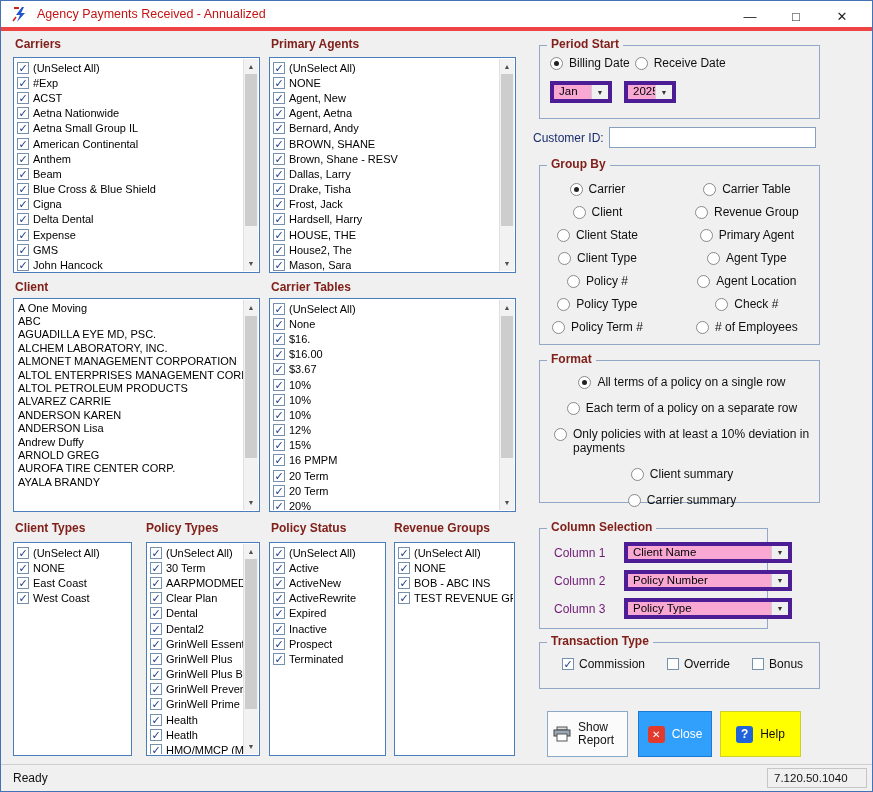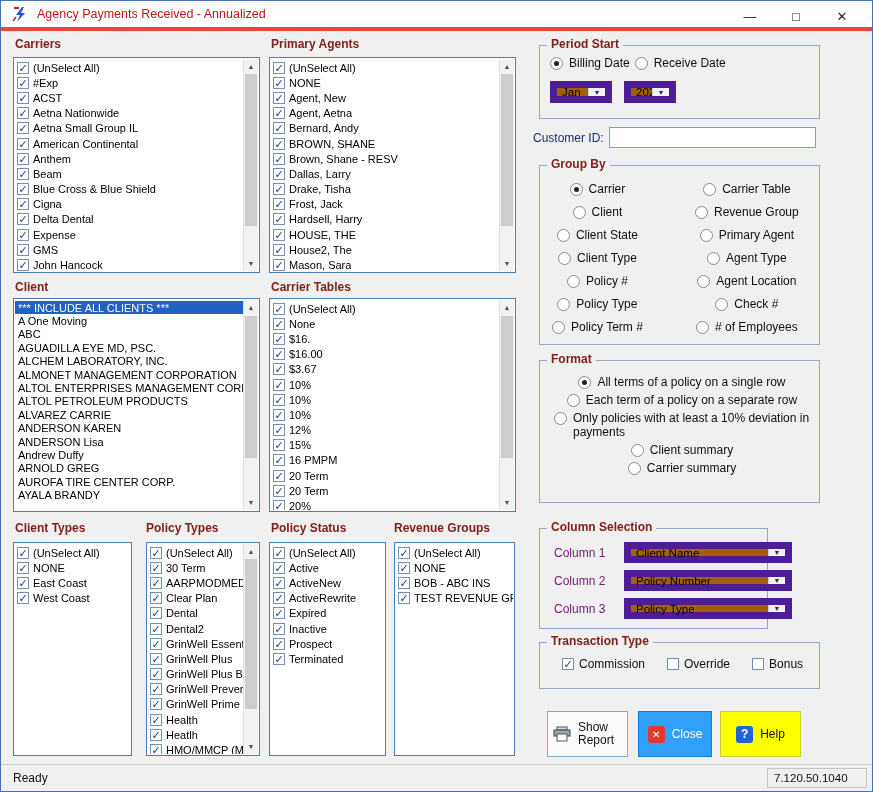--- a/index.html
+++ b/index.html
@@ -50,28 +50,28 @@
   
   .rrow { display:flex; align-items:flex-start; font-size:12px; color:#101010; }
   .radio { flex:none; width:13px; height:13px; border:1px solid #8a8a8a; border-radius:50%;
            background:#fff; position:relative; margin-right:6px; margin-top:1px; }
   .radio.on::after { content:""; position:absolute; left:3px; top:3px; width:5px; height:5px;
                      border-radius:50%; background:#222; }
   .rlabel { line-height:14px; }
 
   .radio-col { position:absolute; display:flex; flex-direction:column;align-items:center; }
   .gb-col .rrow { height:23px; align-items:center; }
-  .format-col { gap:4px; width:256px; }
+  .format-col { gap:12px; width:256px; }
   .format-col .rlabel { max-width:248px; }
   .hradios { position:absolute; display:flex; gap:5px; }
   .hradios .rrow { align-items:center; }
 
   
-  .combo { position:absolute; height:22px; background:#a16207; border:7px solid #4c1d95;
-           display:flex; align-items:center; }
+  .combo { position:absolute; height:22px; background:#f9a8d4; border:4px solid #4c1d95;
+           display:flex; }
   .cval { flex:1; padding-left:5px; font-size:11.5px; white-space:nowrap; overflow:hidden; }
   .carrow { flex:none; width:17px; height:100%; background:#f0f0f0; border-left:1px solid #cfcfcf;
             display:flex; align-items:center; justify-content:center; font-size:7px; color:#333; }
 
   
   .tinput { position:absolute; background:#fff; border:1px solid #86a0bd; height:21px;
             font-family:inherit; font-size:12px; padding:0 4px; }
 
   
   .checkgroup { position:absolute; display:flex; gap:22px; font-size:12px; color:#101010; }
@@ -259,23 +259,20 @@
       </div>
     <div class="sb">
       <div class="sb-btn up">▲</div>
       <div class="sb-thumb" style="top:15px;height:152px;"></div>
       <div class="sb-btn down">▼</div>
     </div>
   </div>
 
   <div class="listbox scroll plain" style="left:12px;top:297px;width:247px;height:214px;">
     <div class="lb-body">
-        <div class="lrow sel">
-          <span class="ltext">*** INCLUDE ALL CLIENTS ***</span>
-        </div>
         <div class="lrow">
           <span class="ltext">A One Moving</span>
         </div>
         <div class="lrow">
           <span class="ltext">ABC</span>
         </div>
         <div class="lrow">
           <span class="ltext">AGUADILLA EYE MD, PSC.</span>
         </div>
         <div class="lrow">

